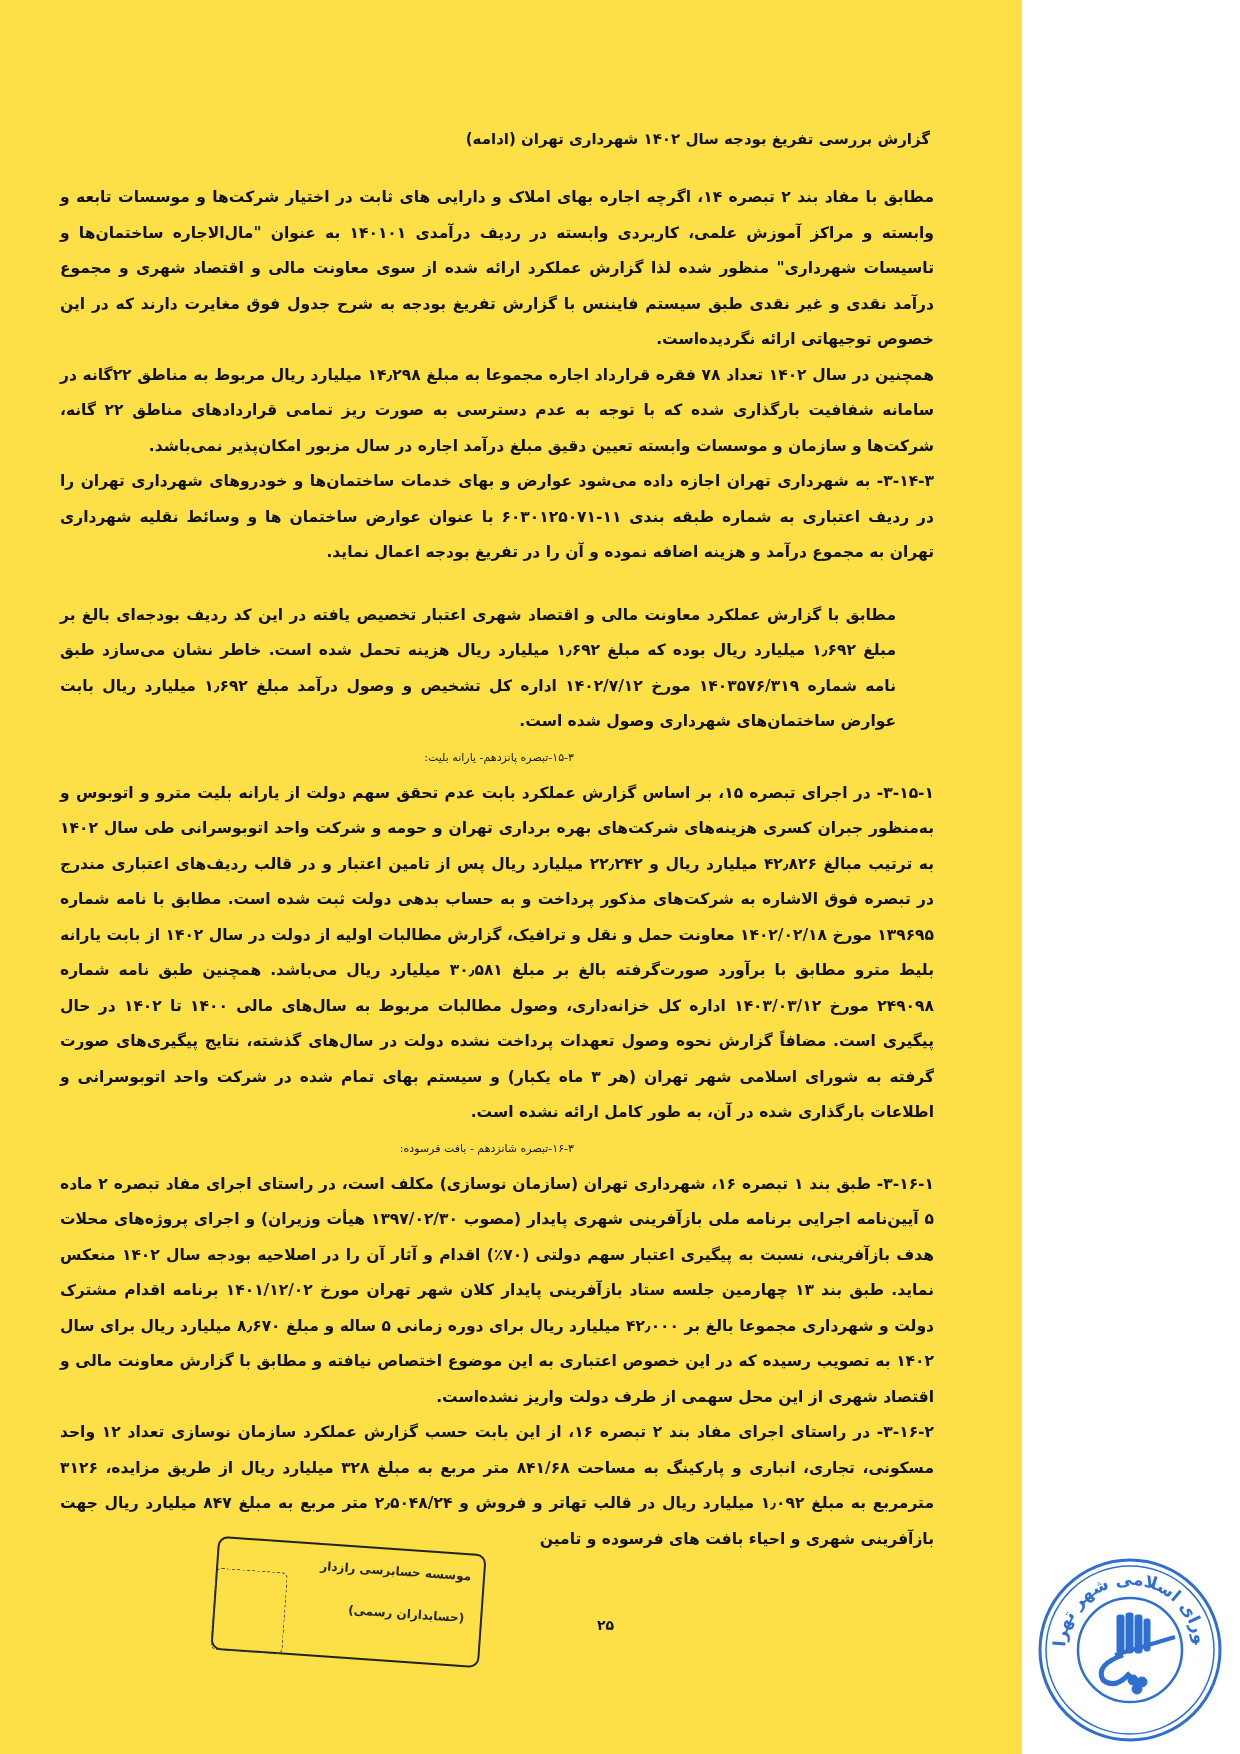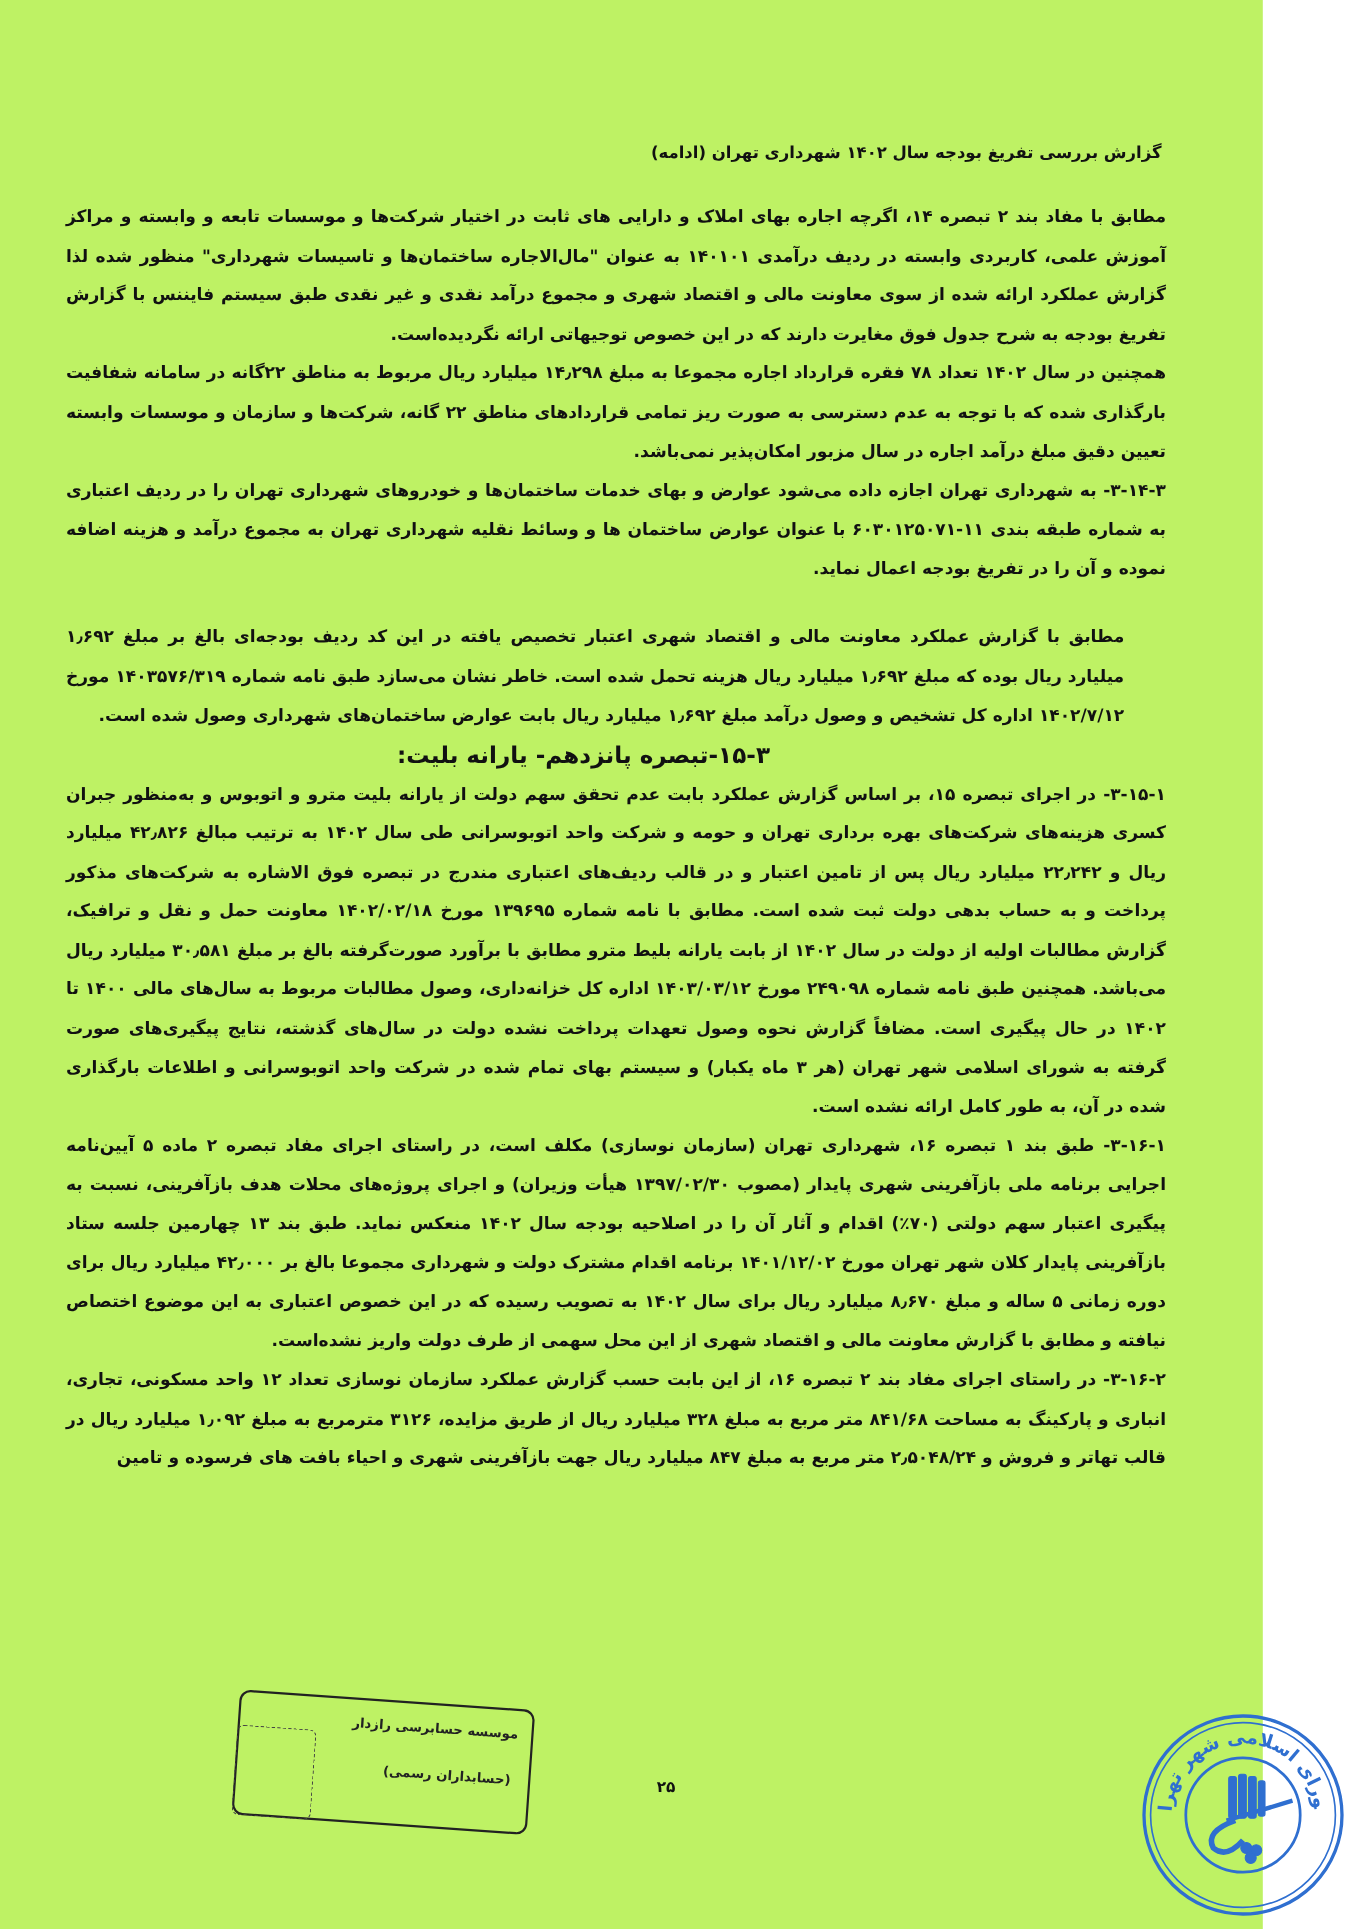--- a/index.html
+++ b/index.html
@@ -11,23 +11,23 @@
     width: 1240px;
     height: 1754px;
     position: relative;
     overflow: hidden;
     font-family: "DejaVu Sans", sans-serif;
     color: #111111;
   }
   .page {
     position: absolute;
     left: 0; top: 0;
-    width: 1148px;
+    width: 1022px;
     height: 1754px;
-    background: #bef264;
+    background: #fde047;
   }
   .running-header {
     position: absolute;
     top: 130px;
     right: 92px;
     font-size: 15px;
     font-weight: bold;
     direction: rtl;
     white-space: nowrap;
   }
@@ -51,22 +51,22 @@
   }
   .indent {
     padding-right: 38px;
     margin-top: 27px;
   }
   .item-number {
     font-weight: bold;
   }
   .section-heading {
     margin: 0;
-    font-weight: bold;
-    font-size: 21px;
+    font-weight: normal;
+    font-size: 11px;
     padding-right: 360px;
     line-height: 36px;
   }
   .page-number {
     position: absolute;
     top: 1617px;
     left: 597px;
     font-size: 14px;
     font-family: "DejaVu Sans", sans-serif;
     font-weight: bold;
@@ -129,20 +129,21 @@
     <p class="para item">
       <span class="item-number">۳-۱۴-۳-</span><span> به شهرداری تهران اجازه داده می‌شود عوارض و بهای خدمات ساختمان‌ها و خودروهای شهرداری تهران را در ردیف اعتباری به شماره طبقه بندی ۱۱-۶۰۳۰۱۲۵۰۷۱ با عنوان عوارض ساختمان ها و وسائط نقلیه شهرداری تهران به مجموع درآمد و هزینه اضافه نموده و آن را در تفریغ بودجه اعمال نماید.</span>
     </p>
     <p class="para indent">مطابق با گزارش عملکرد معاونت مالی و اقتصاد شهری اعتبار تخصیص یافته در این کد ردیف بودجه‌ای بالغ بر مبلغ ۱٫۶۹۲ میلیارد ریال بوده که مبلغ ۱٫۶۹۲ میلیارد ریال هزینه تحمل شده است. خاطر نشان می‌سازد طبق نامه شماره ۱۴۰۳۵۷۶/۳۱۹ مورخ ۱۴۰۲/۷/۱۲ اداره کل تشخیص و وصول درآمد مبلغ ۱٫۶۹۲ میلیارد ریال بابت عوارض ساختمان‌های شهرداری وصول شده است.</p>
 
     <h3 class="section-heading">۱۵-۳-تبصره پانزدهم- یارانه بلیت:</h3>
     <p class="para item">
       <span class="item-number">۳-۱۵-۱-</span><span> در اجرای تبصره ۱۵، بر اساس گزارش عملکرد بابت عدم تحقق سهم دولت از یارانه بلیت مترو و اتوبوس و به‌منظور جبران کسری هزینه‌های شرکت‌های بهره برداری تهران و حومه و شرکت واحد اتوبوسرانی طی سال ۱۴۰۲ به ترتیب مبالغ ۴۲٫۸۲۶ میلیارد ریال و ۲۲٫۲۴۲ میلیارد ریال پس از تامین اعتبار و در قالب ردیف‌های اعتباری مندرج در تبصره فوق الاشاره به شرکت‌های مذکور پرداخت و به حساب بدهی دولت ثبت شده است. مطابق با نامه شماره ۱۳۹۶۹۵ مورخ ۱۴۰۲/۰۲/۱۸ معاونت حمل و نقل و ترافیک، گزارش مطالبات اولیه از دولت در سال ۱۴۰۲ از بابت یارانه بلیط مترو مطابق با برآورد صورت‌گرفته بالغ بر مبلغ ۳۰٫۵۸۱ میلیارد ریال می‌باشد. همچنین طبق نامه شماره ۲۴۹۰۹۸ مورخ ۱۴۰۳/۰۳/۱۲ اداره کل خزانه‌داری، وصول مطالبات مربوط به سال‌های مالی ۱۴۰۰ تا ۱۴۰۲ در حال پیگیری است. مضافاً گزارش نحوه وصول تعهدات پرداخت نشده دولت در سال‌های گذشته، نتایج پیگیری‌های صورت گرفته به شورای اسلامی شهر تهران (هر ۳ ماه یکبار) و سیستم بهای تمام شده در شرکت واحد اتوبوسرانی و اطلاعات بارگذاری شده در آن، به طور کامل ارائه نشده است.</span>
     </p>
 
+    <h3 class="section-heading">۱۶-۳-تبصره شانزدهم - بافت فرسوده:</h3>
     <p class="para item">
       <span class="item-number">۳-۱۶-۱-</span><span> طبق بند ۱ تبصره ۱۶، شهرداری تهران (سازمان نوسازی) مکلف است، در راستای اجرای مفاد تبصره ۲ ماده ۵ آیین‌نامه اجرایی برنامه ملی بازآفرینی شهری پایدار (مصوب ۱۳۹۷/۰۲/۳۰ هیأت وزیران) و اجرای پروژه‌های محلات هدف بازآفرینی، نسبت به پیگیری اعتبار سهم دولتی (۷۰٪) اقدام و آثار آن را در اصلاحیه بودجه سال ۱۴۰۲ منعکس نماید. طبق بند ۱۳ چهارمین جلسه ستاد بازآفرینی پایدار کلان شهر تهران مورخ ۱۴۰۱/۱۲/۰۲ برنامه اقدام مشترک دولت و شهرداری مجموعا بالغ بر ۴۲٫۰۰۰ میلیارد ریال برای دوره زمانی ۵ ساله و مبلغ ۸٫۶۷۰ میلیارد ریال برای سال ۱۴۰۲ به تصویب رسیده که در این خصوص اعتباری به این موضوع اختصاص نیافته و مطابق با گزارش معاونت مالی و اقتصاد شهری از این محل سهمی از طرف دولت واریز نشده‌است.</span>
     </p>
     <p class="para item">
       <span class="item-number">۳-۱۶-۲-</span><span> در راستای اجرای مفاد بند ۲ تبصره ۱۶، از این بابت حسب گزارش عملکرد سازمان نوسازی تعداد ۱۲ واحد مسکونی، تجاری، انباری و پارکینگ به مساحت ۸۴۱/۶۸ متر مربع به مبلغ ۳۲۸ میلیارد ریال از طریق مزایده، ۳۱۲۶ مترمربع به مبلغ ۱٫۰۹۲ میلیارد ریال در قالب تهاتر و فروش و ۲٫۵۰۴۸/۲۴ متر مربع به مبلغ ۸۴۷ میلیارد ریال جهت بازآفرینی شهری و احیاء بافت های فرسوده و تامین</span>
     </p>
   </div>
 
   <div class="stamp-auditor">
     <span class="line1">موسسه حسابرسی رازدار</span>

